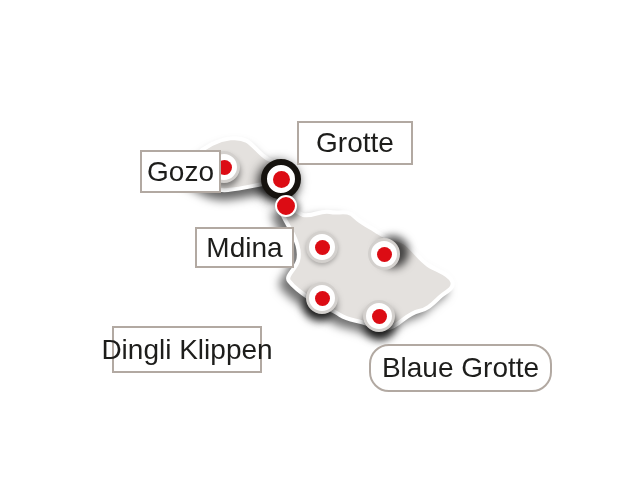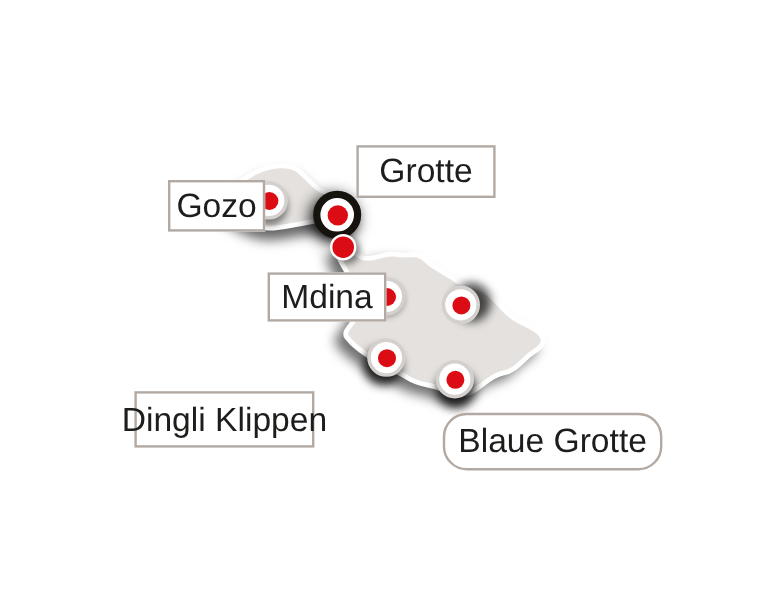--- a/index.html
+++ b/index.html
@@ -88,19 +88,19 @@
 
   <div class="marker m-std" style="left:363px;top:300px;filter:drop-shadow(1px 8px 4px rgba(0,0,0,0.8));">
     <div class="core"></div>
   </div>
 
   <div class="label" style="left:105px;top:150px;width:81px;height:43px;margin-left:35px;">Gozo</div>
 
   <div class="label" style="left:297px;top:121px;width:116px;height:44px;">Grotte</div>
 
 
-  <div class="label" style="left:195px;top:227px;width:99px;height:41px;margin-left:28px;">Mdina</div>
+  <div class="label" style="left:195px;top:227px;width:99px;height:41px;">Mdina</div>
 
   <div class="label" style="left:112px;top:326px;width:150px;height:47px;">Dingli Klippen</div>
 
   <div class="label" style="left:369px;top:344px;width:183px;height:48px;border-radius:20px;">Blaue Grotte</div>
 
 </div>
 
 </body></html>

